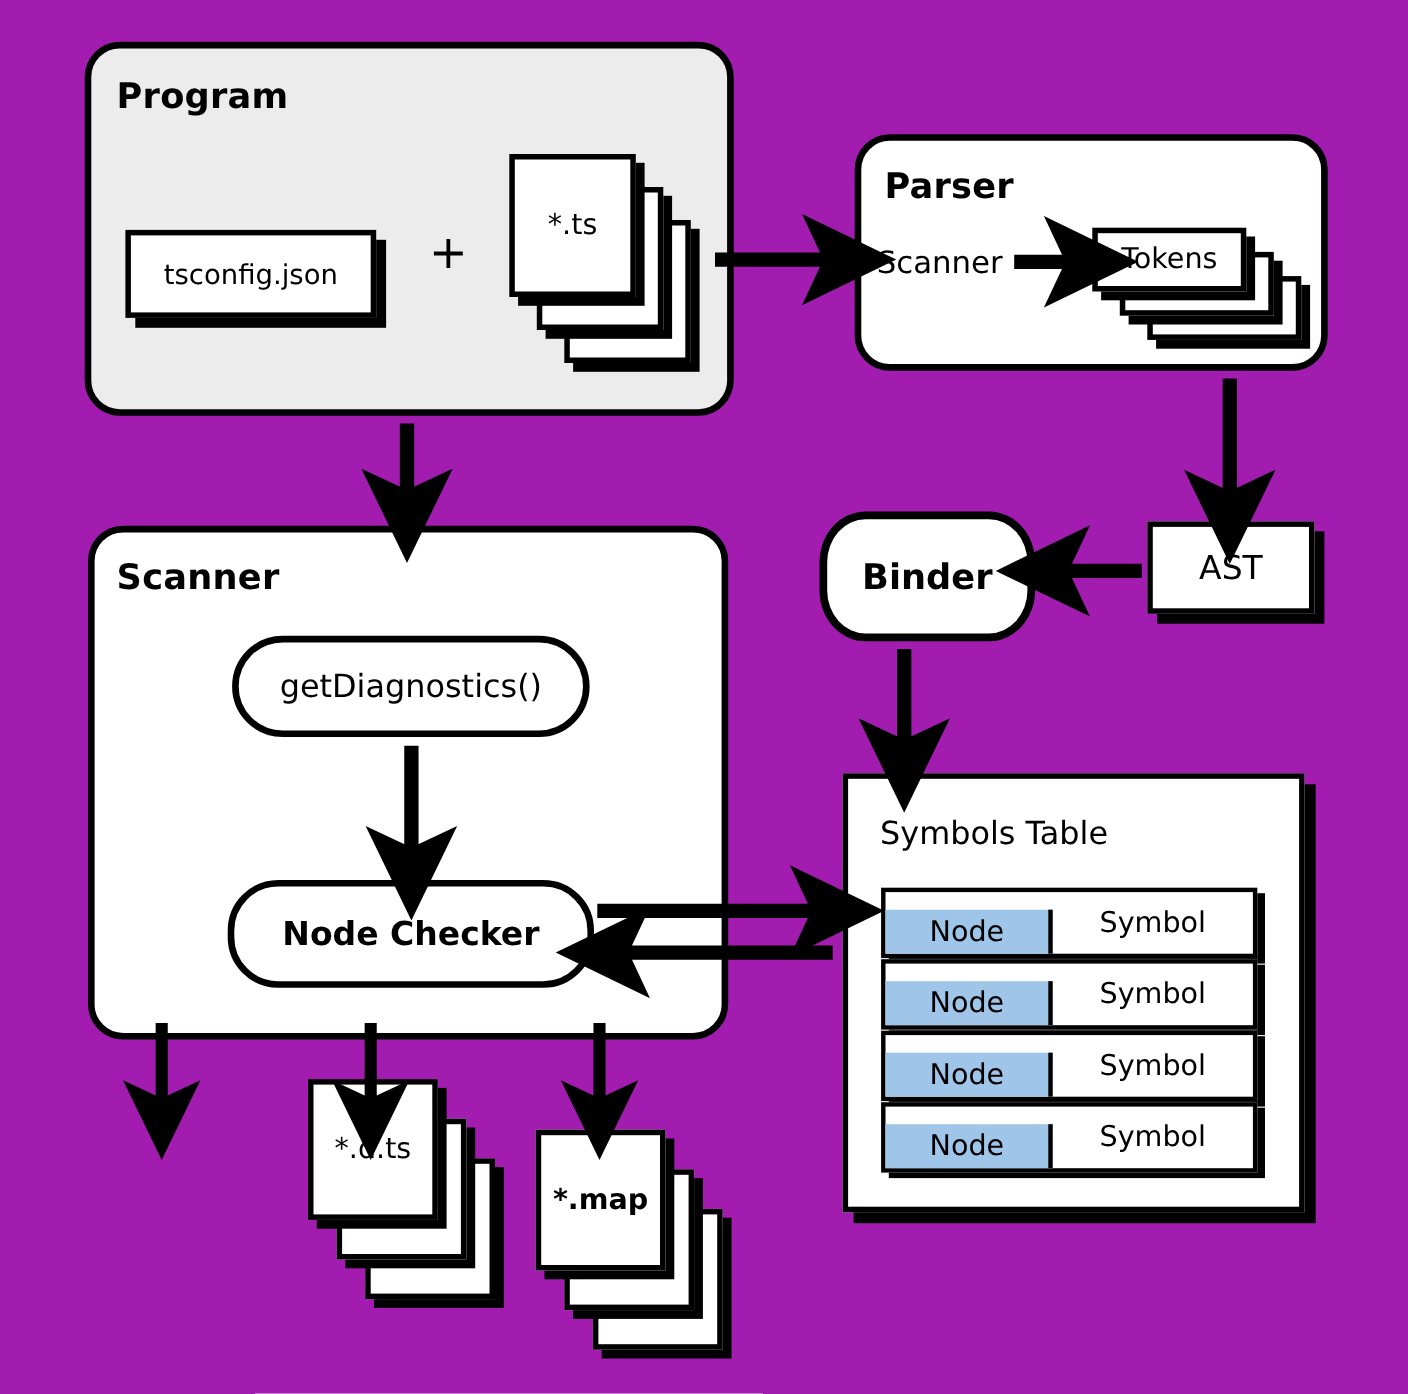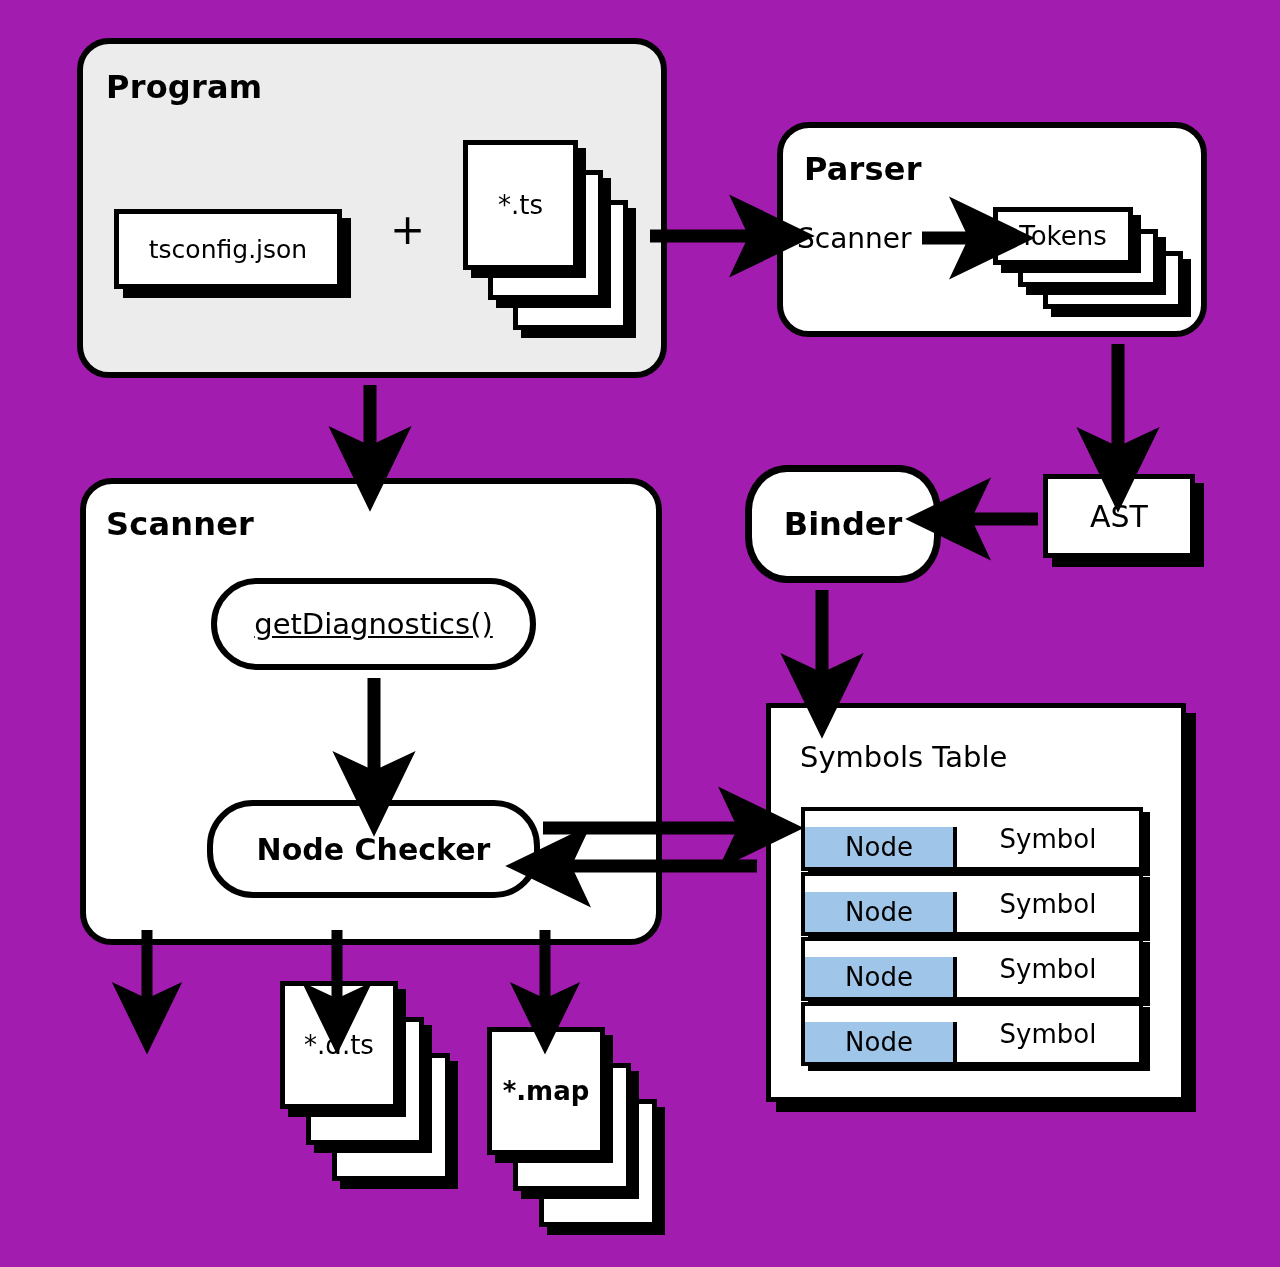--- a/index.html
+++ b/index.html
@@ -163,21 +163,21 @@
     <div class="card" style="left:0px;  top:0px;  width:140px; height:58px; font-size:26px;">Tokens</div>
   </div>
 
   <div class="node hardbox" style="left:1043px; top:474px; width:152px; height:84px; font-size:30px;">AST</div>
 
   <div class="node blob" style="left:745px; top:465px; width:196px; height:118px; font-size:32px;">Binder</div>
 
   <div class="node group" style="left:80px; top:478px; width:582px; height:467px;"></div>
   <div class="group-title" style="left:106px; top:505px; font-size:32px;">Scanner</div>
 
-  <div class="node pill" style="left:211px; top:578px; width:325px; height:92px; font-size:29px;text-decoration:underline;">getDiagnostics()</div>
+  <div class="node pill" style="left:211px; top:578px; width:325px; height:92px; font-size:29px;">getDiagnostics()</div>
 
   <div class="node pill bold" style="left:207px; top:800px; width:333px; height:98px; font-size:30px;">Node Checker</div>
 
   <div class="node table-outer" style="left:766px; top:703px; width:420px; height:399px;">
   </div>
   <div class="table-caption" style="left:800px; top:740px; font-size:29px;">Symbols Table</div>
 
   <div class="table-row" style="left:801px; top:807px; width:342px; height:64px;">
     <div class="cell node-cell" style="width:152px; font-size:26px; background:#9fc5e8;">Node</div>
     <div class="cell" style="flex:1; font-size:26px;">Symbol</div>

